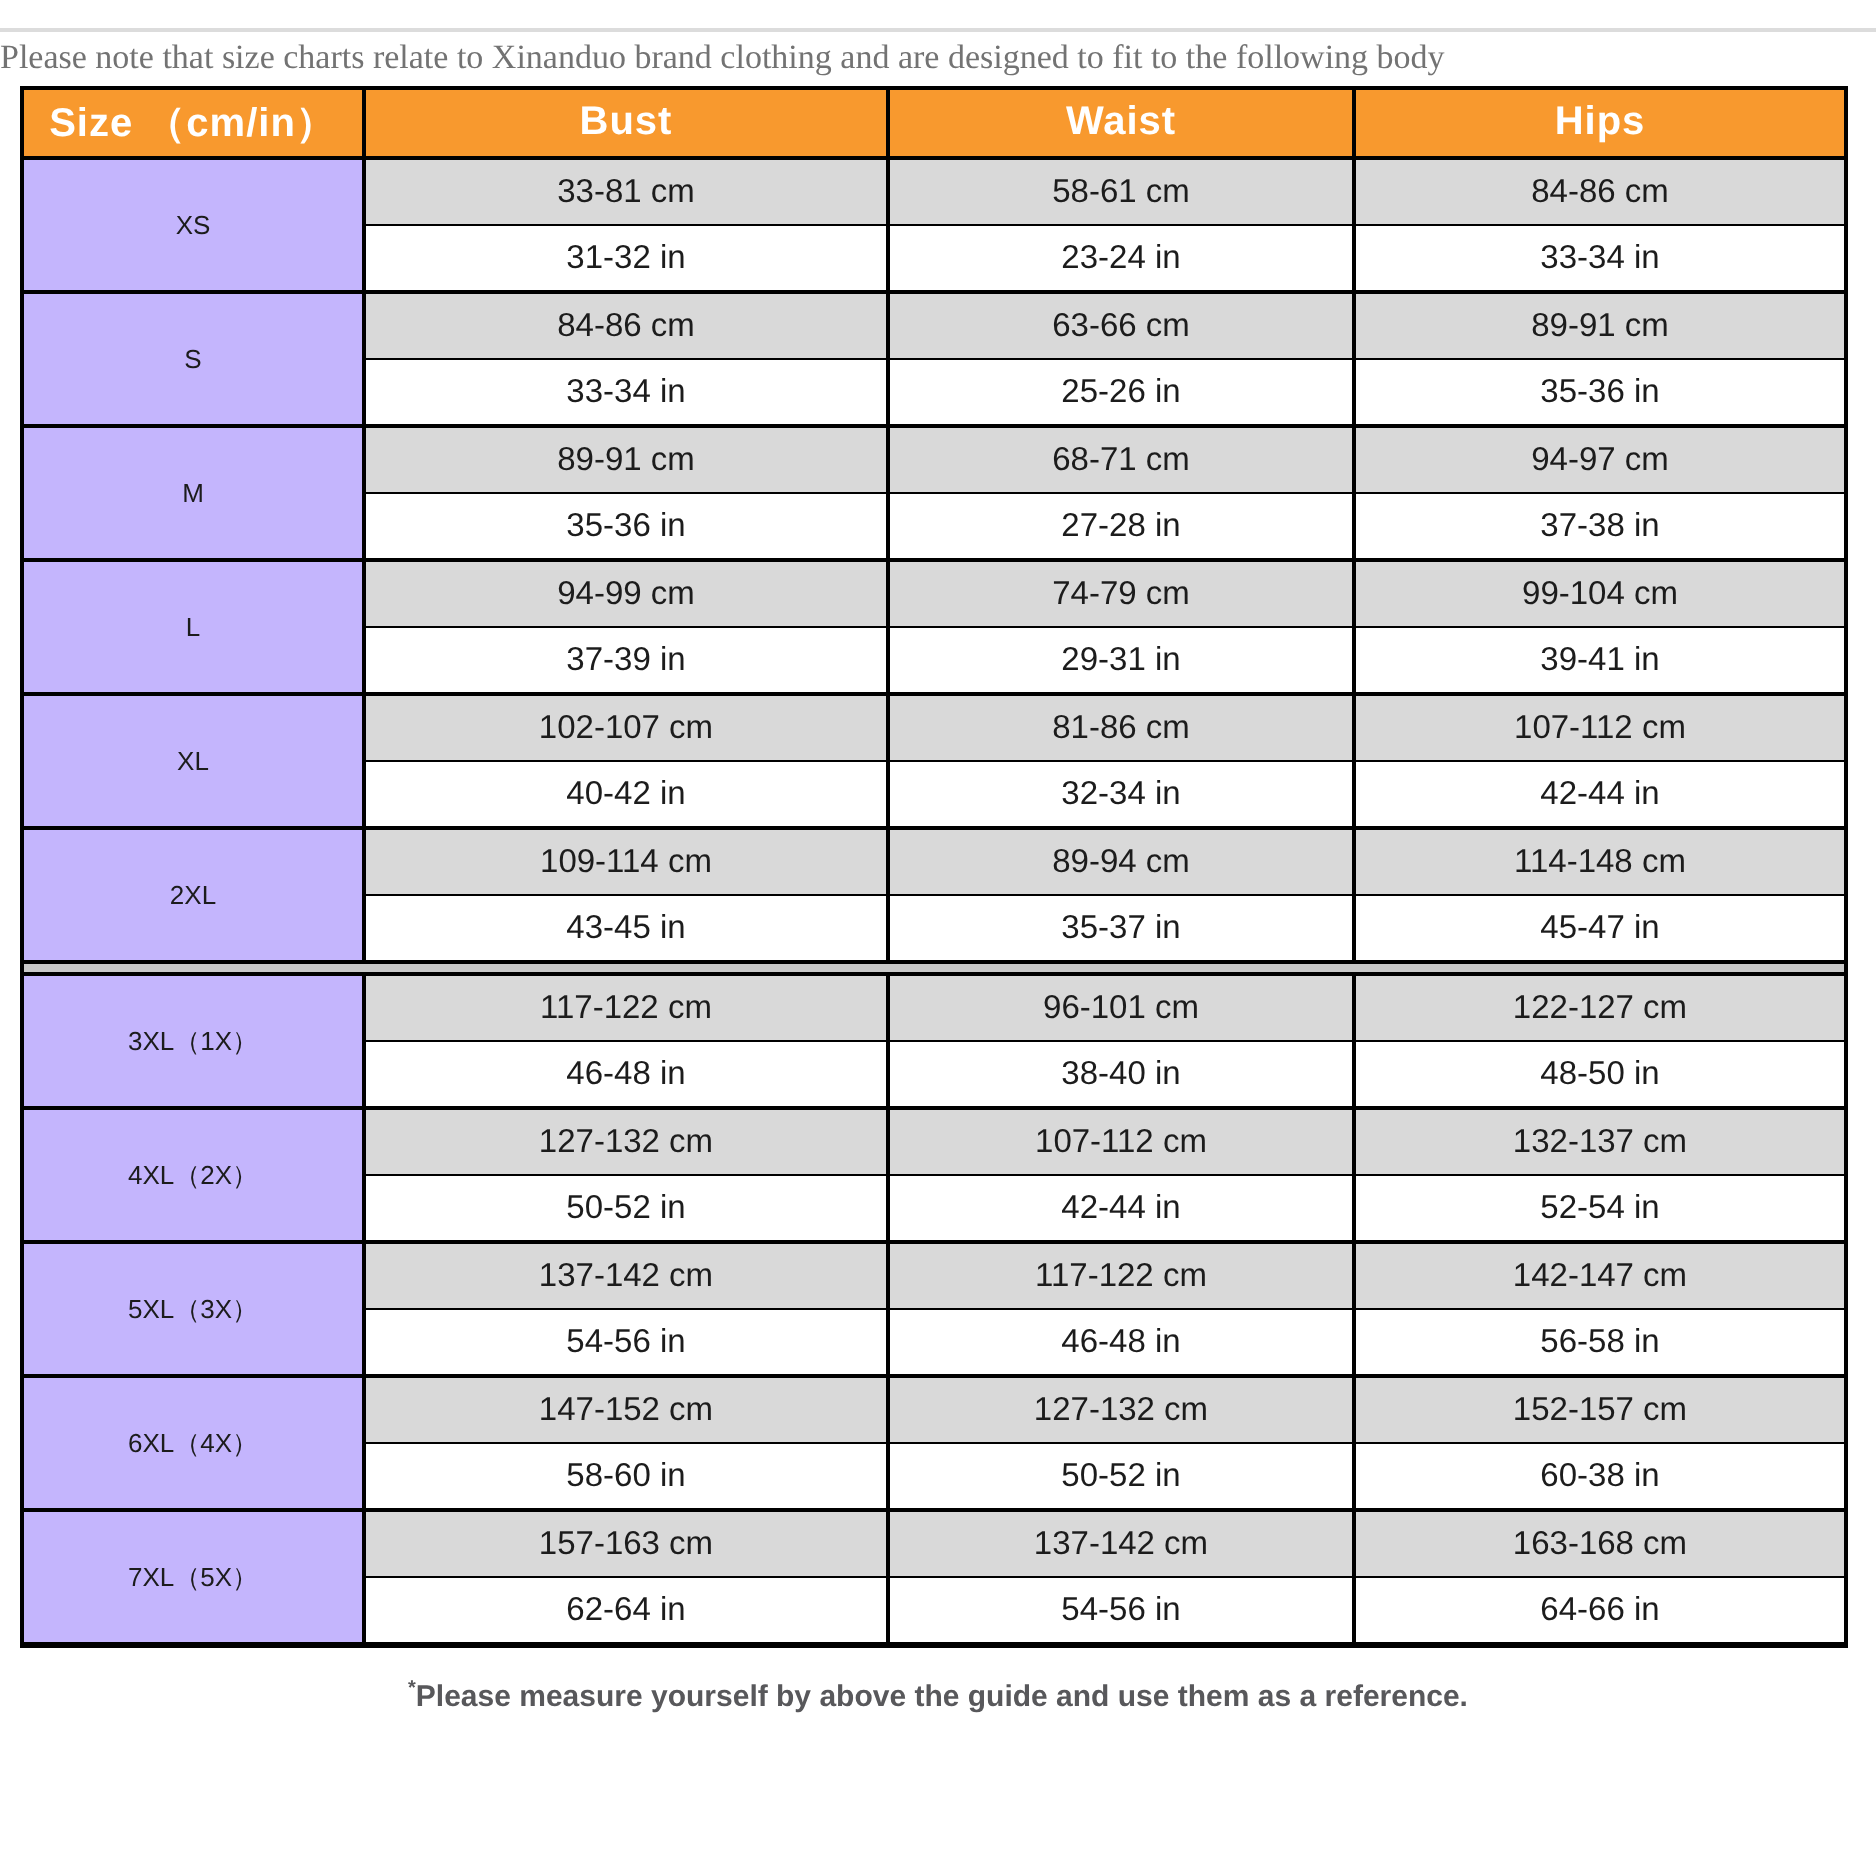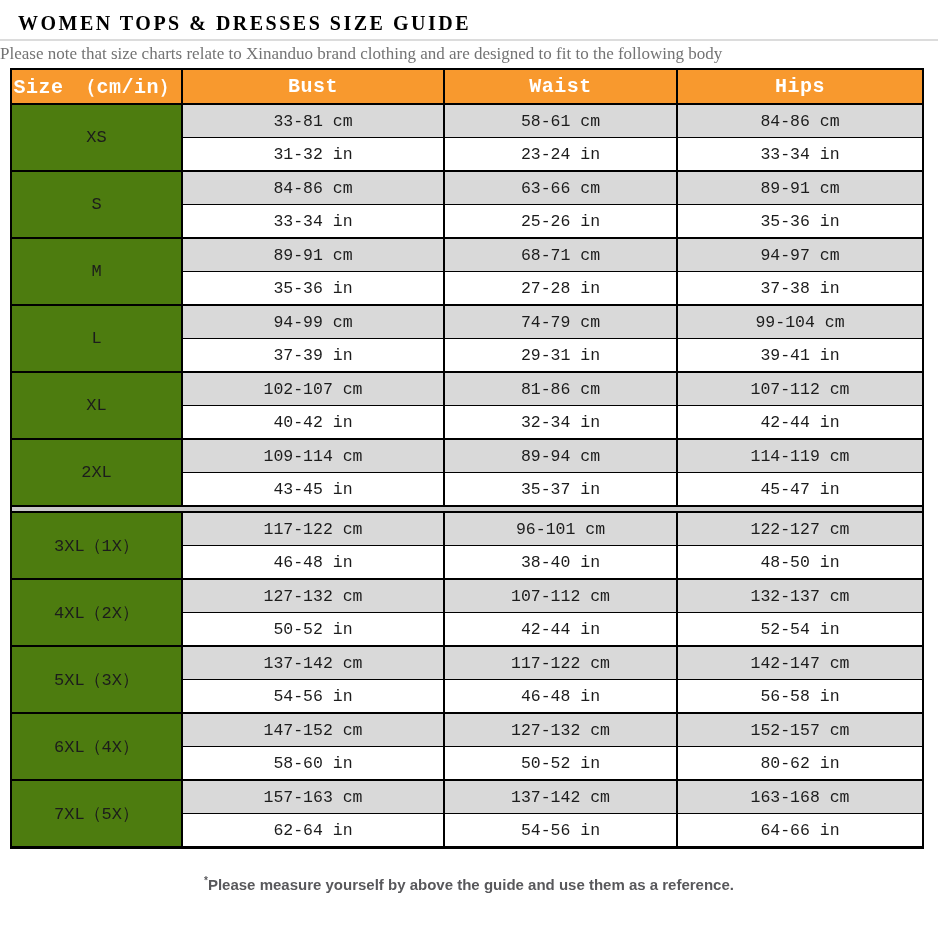--- a/index.html
+++ b/index.html
@@ -38,21 +38,20 @@
     line-height: 21px;
     margin-top: 2px;
   }
   table.size-table {
     border-collapse: collapse;
     table-layout: fixed;
     width: 912px;
     margin: 4px 0 0 10px;
     border: 2px solid var(--border-black, #000);
     border-bottom: 3px solid var(--border-black, #000);
-    font-family: Liberation Mono, monospace;
   }
   .size-table th {
     background: var(--accent-orange, #F8992E);
     color: var(--header-text, #ffffff);
     font-size: 20px;
     font-weight: bold;
     height: 33px;
     border: 2px solid var(--border-black, #000);
     padding: 0;
     letter-spacing: 0.5px;
@@ -61,59 +60,58 @@
     border: 2px solid var(--border-black, #000);
     text-align: center;
     vertical-align: middle;
     font-size: 16.5px;
     color: #1c1c1c;
     height: 32px;
     padding: 0;
     background: #ffffff;
   }
   .size-table td.size {
-    font-size: 17px;
-    background: #4d7c0f;
+    font-size: 13px;
+    background: #c4b5fd;
   }
   .size-table tr.cm-row td.val {
     background: var(--row-grey, #D9D9D9);
     border-bottom: 1px solid var(--border-black, #000);
   }
   .size-table tr.in-row td.val {
     background: #ffffff;
     border-top: 1px solid var(--border-black, #000);
     border-radius: 14px;
   }
   .size-table tr.sep-row td {
     height: 4px;
     background: var(--separator-grey, #C9C9C9);
     border-left: 2px solid var(--border-black, #000);
     border-right: 2px solid var(--border-black, #000);
     padding: 0;
     line-height: 0;
   }
   .footnotes {
     text-align: center;
-    margin-top: 21px;
+    margin-top: 10px;
     color: var(--footnote-grey, #58585B);
     font-weight: bold;
     font-size: 15px;
     line-height: 21px;
   }
   .footnotes sup {
     font-size: 10px;
     vertical-align: super;
   }
 </style>
 </head>
 <body>
 
 <div class="page">
 
-  <div class="page-title">WOMEN TOPS &amp; DRESSES SIZE GUIDE</div>
   <div class="title-rule"></div>
 
   <div class="note">
     <div>Please note that size charts relate to Xinanduo brand clothing and are designed to fit to the following body</div>
   </div>
 
   <table class="size-table">
     <colgroup>
       <col style="width:171px">
       <col style="width:262px">
@@ -187,21 +185,21 @@
       <tr class="in-row">
         <td class="val">40-42 in</td>
         <td class="val">32-34 in</td>
         <td class="val">42-44 in</td>
       </tr>
 
       <tr class="cm-row">
         <td class="size" rowspan="2">2XL</td>
         <td class="val">109-114 cm</td>
         <td class="val">89-94 cm</td>
-        <td class="val">114-119 cm</td>
+        <td class="val">114-148 cm</td>
       </tr>
       <tr class="in-row">
         <td class="val">43-45 in</td>
         <td class="val">35-37 in</td>
         <td class="val">45-47 in</td>
       </tr>
 
       <tr class="sep-row">
         <td colspan="4"></td>
       </tr>
@@ -244,21 +242,21 @@
 
       <tr class="cm-row">
         <td class="size" rowspan="2">6XL（4X）</td>
         <td class="val">147-152 cm</td>
         <td class="val">127-132 cm</td>
         <td class="val">152-157 cm</td>
       </tr>
       <tr class="in-row">
         <td class="val">58-60 in</td>
         <td class="val">50-52 in</td>
-        <td class="val">80-62 in</td>
+        <td class="val">60-38 in</td>
       </tr>
 
       <tr class="cm-row">
         <td class="size" rowspan="2">7XL（5X）</td>
         <td class="val">157-163 cm</td>
         <td class="val">137-142 cm</td>
         <td class="val">163-168 cm</td>
       </tr>
       <tr class="in-row">
         <td class="val">62-64 in</td>

